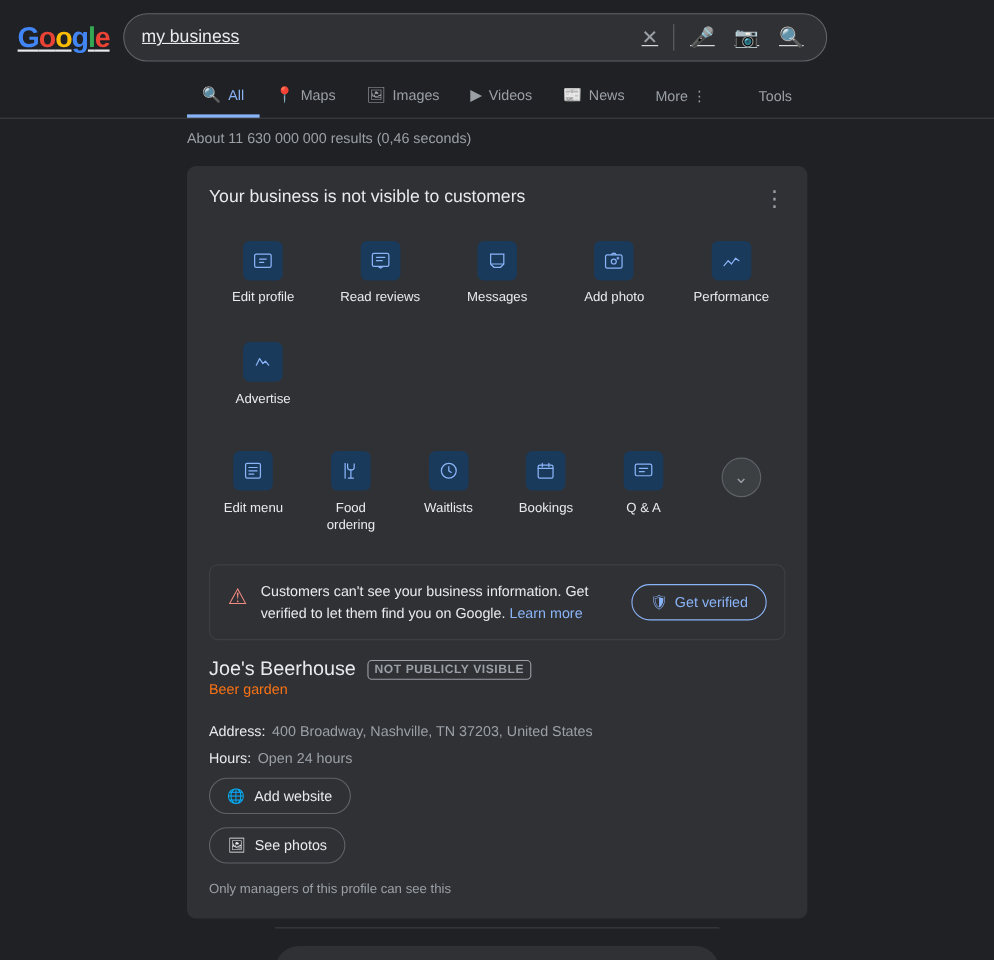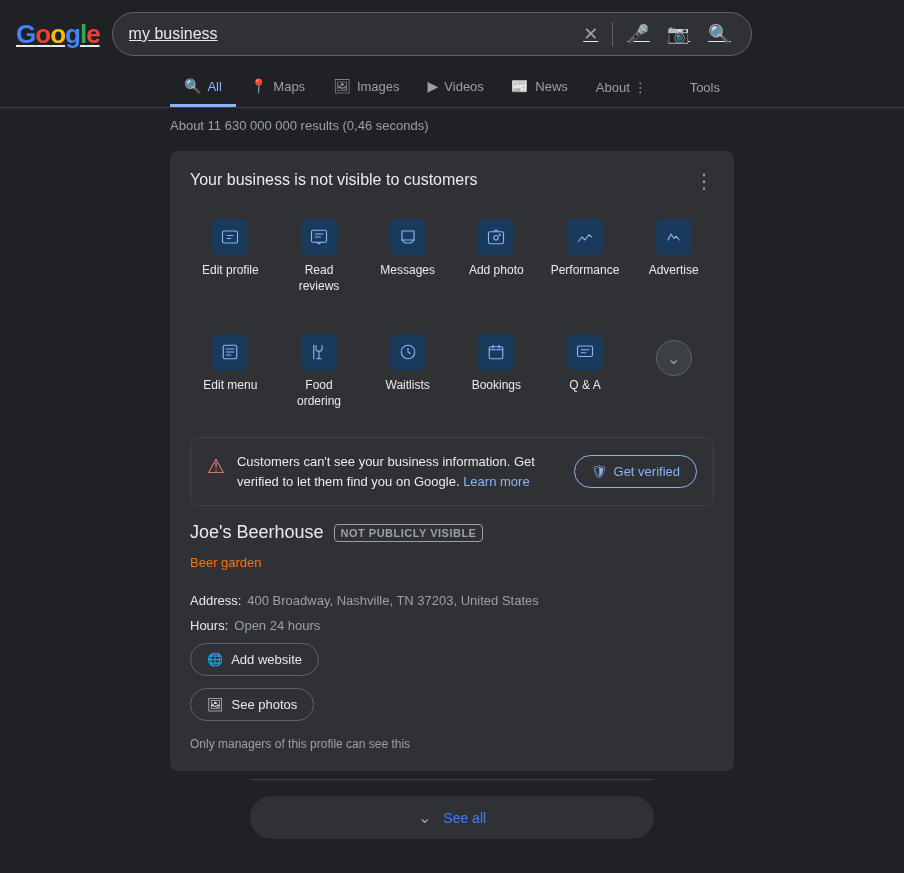--- a/index.html
+++ b/index.html
@@ -147,21 +147,21 @@
       border: none;
       color: #9aa0a6;
       font-size: 20px;
       cursor: pointer;
       line-height: 1;
     }
 
     
     .actions-grid {
       display: grid;
-      grid-template-columns: repeat(6, 1fr);
+      grid-template-columns: repeat(5, 1fr);
       gap: 8px;
       margin-bottom: 16px;
     }
     .action-item {
       display: flex;
       flex-direction: column;
       align-items: center;
       gap: 8px;
       padding: 12px 6px;
       cursor: pointer;
@@ -250,21 +250,21 @@
       display: flex;
       align-items: center;
       gap: 6px;
     }
 
     
     .business-name-row {
       display: flex;
       align-items: center;
       gap: 10px;
-      margin-bottom: 12px;
+      margin-bottom: 0;
     }
     .business-name {
       font-size: 18px;
       font-weight: 500;
       color: #e8eaed;
     }
     .visibility-badge {
       background: transparent;
       border: 1px solid #9aa0a6;
       border-radius: 4px;
@@ -376,21 +376,21 @@
   </div>
   <div class="tab">
     <span class="tab-icon">▶</span>
     <span>Videos</span>
   </div>
   <div class="tab">
     <span class="tab-icon">📰</span>
     <span>News</span>
   </div>
   <div class="tabs-more">
-    <span>About</span>
+    <span>More</span>
     <span>⋮</span>
   </div>
   <div class="tools-tab">
     <span>Tools</span>
   </div>
 </div>
 
 <div class="results-count">
   <span>About 11 630 000 000 results (0,46 seconds)</span>
 </div>

